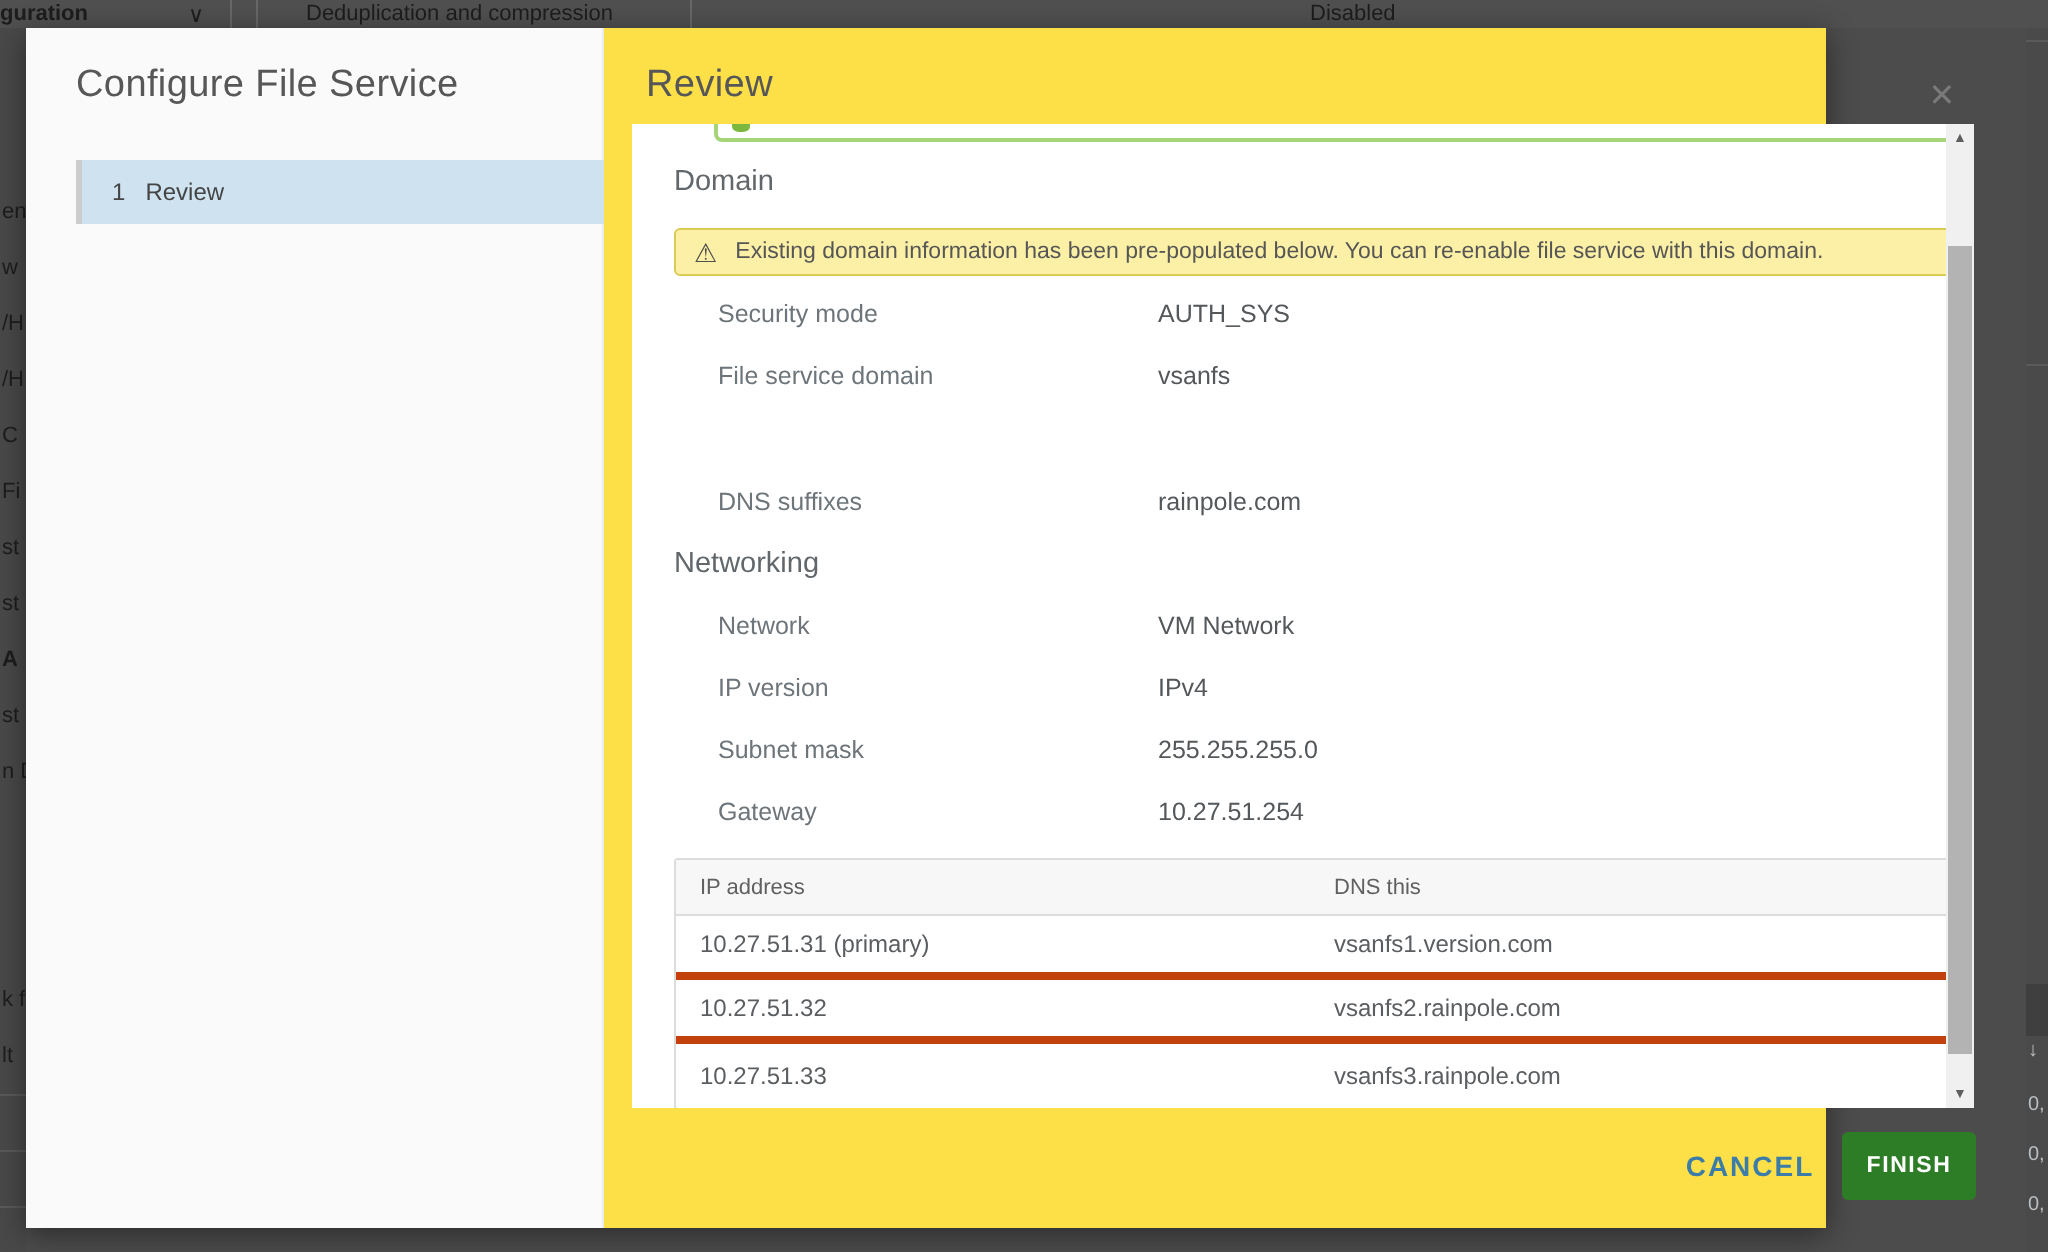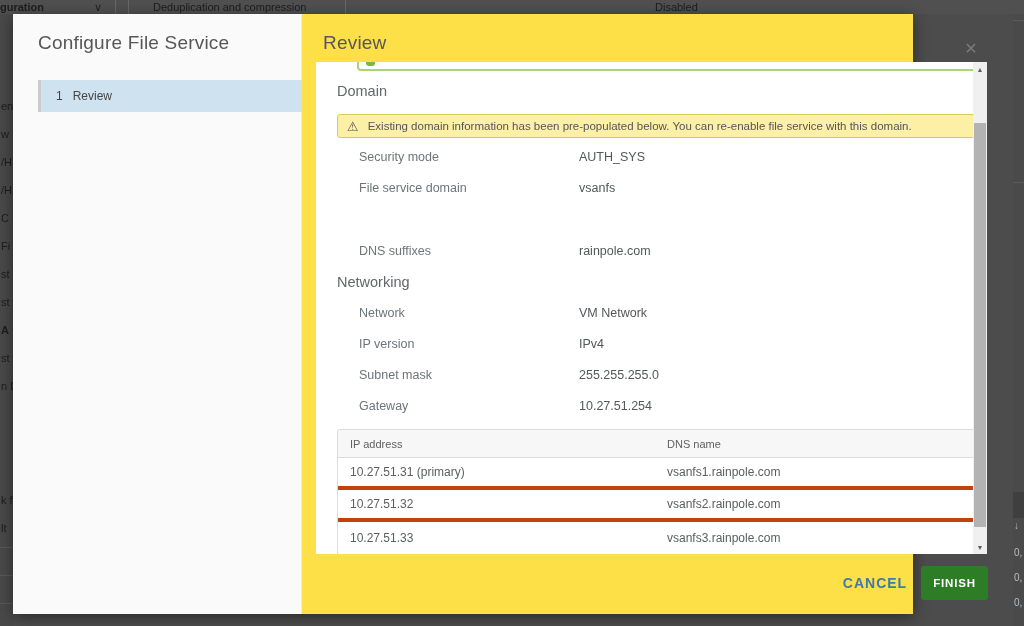--- a/index.html
+++ b/index.html
@@ -201,25 +201,25 @@
       <span class="field-value">255.255.255.0</span>
     </div>
     <div class="field-row" style="top:337px;">
       <span class="field-label">Gateway</span>
       <span class="field-value">10.27.51.254</span>
     </div>
 
     <div class="abs review-table">
       <div class="rt-header">
         <span class="col-ip">IP address</span>
-        <span class="col-dns">DNS name</span>
+        <span class="col-dns">DNS this</span>
       </div>
       <div class="rt-row">
         <span class="col-ip">10.27.51.31 (primary)</span>
-        <span class="col-dns">vsanfs1.rainpole.com</span>
+        <span class="col-dns">vsanfs1.version.com</span>
       </div>
       <div class="rt-row">
         <span class="col-ip">10.27.51.32</span>
         <span class="col-dns">vsanfs2.rainpole.com</span>
       </div>
       <div class="rt-row">
         <span class="col-ip">10.27.51.33</span>
         <span class="col-dns">vsanfs3.rainpole.com</span>
       </div>
     </div>

